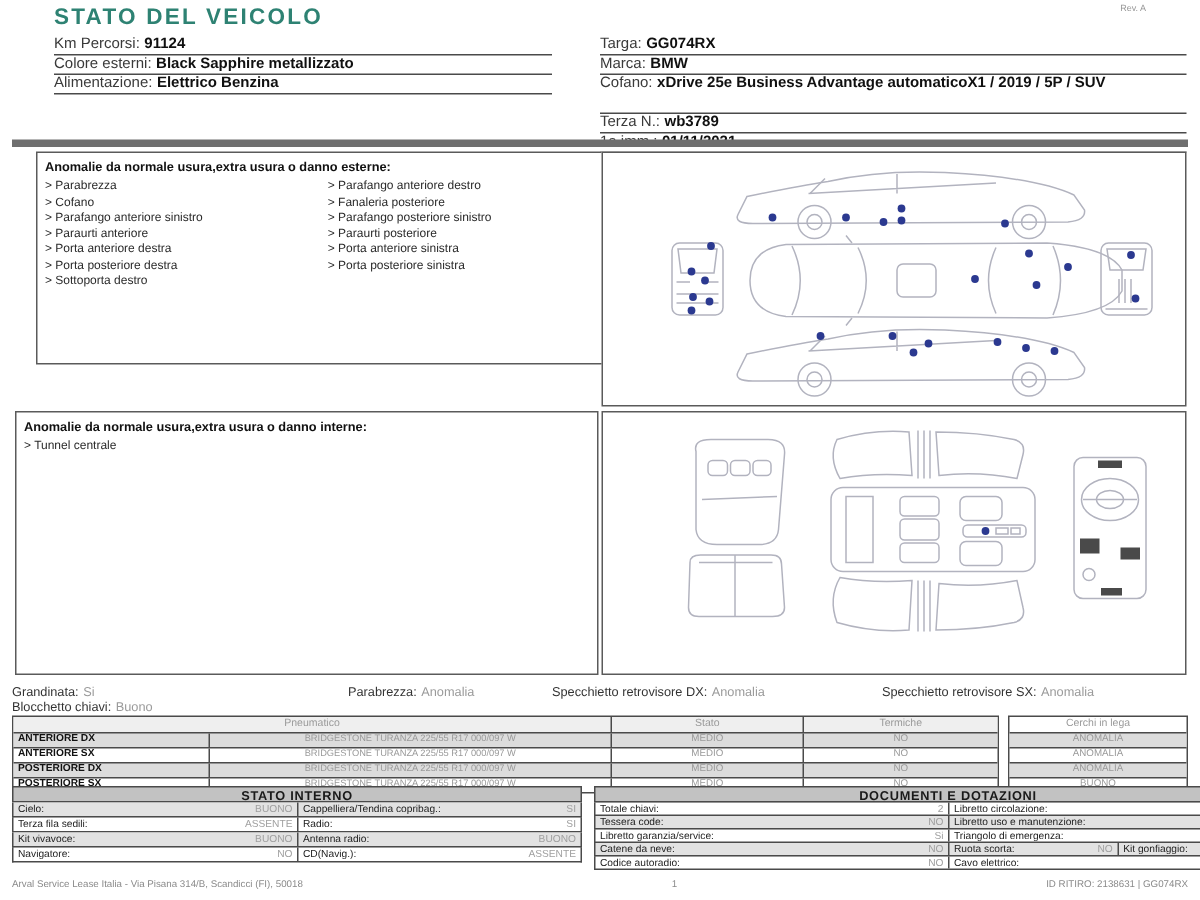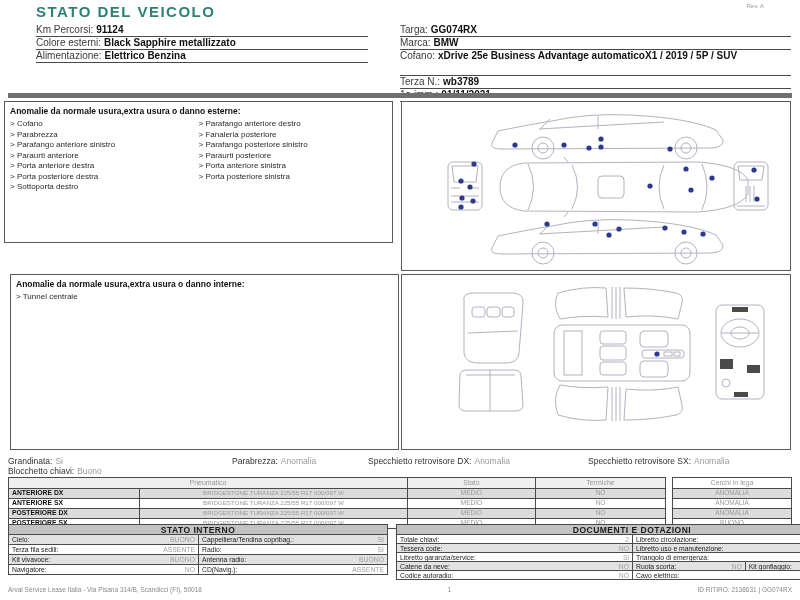--- a/index.html
+++ b/index.html
@@ -13,21 +13,21 @@
   .hdr-right{position:absolute;left:400px;top:24px;width:391px}
   .f-row{border-bottom:1px solid #4a4a4a;font-size:10px;line-height:12px;height:13px;box-sizing:border-box;white-space:nowrap;overflow:hidden}
   .f-row.wrap{height:auto;min-height:26px;white-space:normal;line-height:12px}
   .f-label{color:#3a3a3a;margin-right:3px}
   .f-value{font-weight:bold;color:#101010}
 
   .divider{position:absolute;left:8px;top:93px;width:784px;height:5px;background:#6f6f6f}
 
   
   .box{position:absolute;border:1px solid #5a5a5a;background:#fff;box-sizing:border-box}
-  .box-ext{left:4px;top:101px;width:389px;height:142px}
+  .box-ext{left:24px;top:101px;width:389px;height:142px}
   .box-car{left:401px;top:101px;width:390px;height:170px}
   .box-int{left:10px;top:274px;width:389px;height:176px}
   .box-cab{left:401px;top:274px;width:390px;height:176px}
   .anom-title{font-weight:bold;font-size:8.5px;padding:4px 5px 3px;color:#111}
   .anom-cols{display:flex;padding:0 5px}
   .anom-col{width:50%;font-size:8px;line-height:10.5px;color:#2a2a2a}
   .anom-item::before{content:"> "}
 
   .diagram-svg{width:100%;height:100%;display:block}
   .lineart{stroke:#b2b3bf;fill:none;stroke-width:1}
@@ -97,22 +97,22 @@
     <div class="f-row"><span class="f-label">Terza N.:</span><span class="f-value">wb3789</span></div>
     <div class="f-row"><span class="f-label">1a imm.:</span><span class="f-value">01/11/2021</span></div>
   </div>
 
   <div class="divider"></div>
 
   <div class="box box-ext">
     <div class="anom-title">Anomalie da normale usura,extra usura o danno esterne:</div>
     <div class="anom-cols">
       <div class="anom-col">
+        <div class="anom-item">Parabrezza</div>
         <div class="anom-item">Cofano</div>
-        <div class="anom-item">Parabrezza</div>
         <div class="anom-item">Parafango anteriore sinistro</div>
         <div class="anom-item">Paraurti anteriore</div>
         <div class="anom-item">Porta anteriore destra</div>
         <div class="anom-item">Porta posteriore destra</div>
         <div class="anom-item">Sottoporta destro</div>
       </div>
       <div class="anom-col">
         <div class="anom-item">Parafango anteriore destro</div>
         <div class="anom-item">Fanaleria posteriore</div>
         <div class="anom-item">Parafango posteriore sinistro</div>

